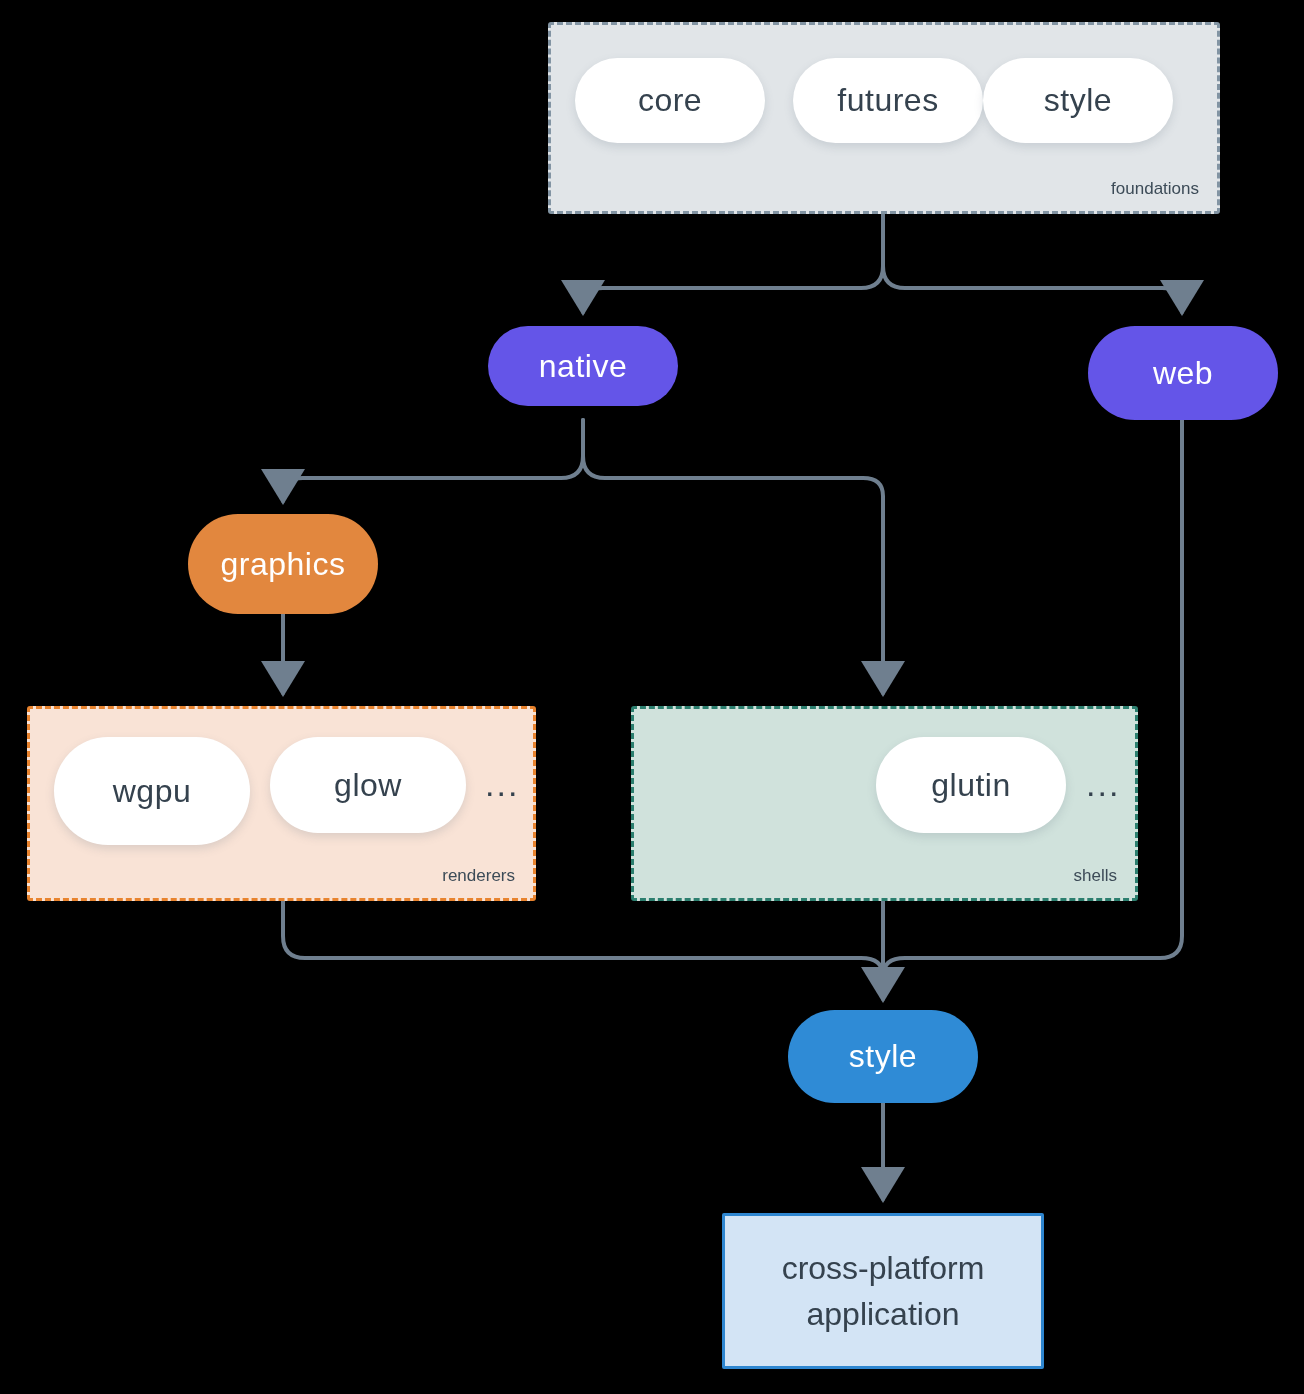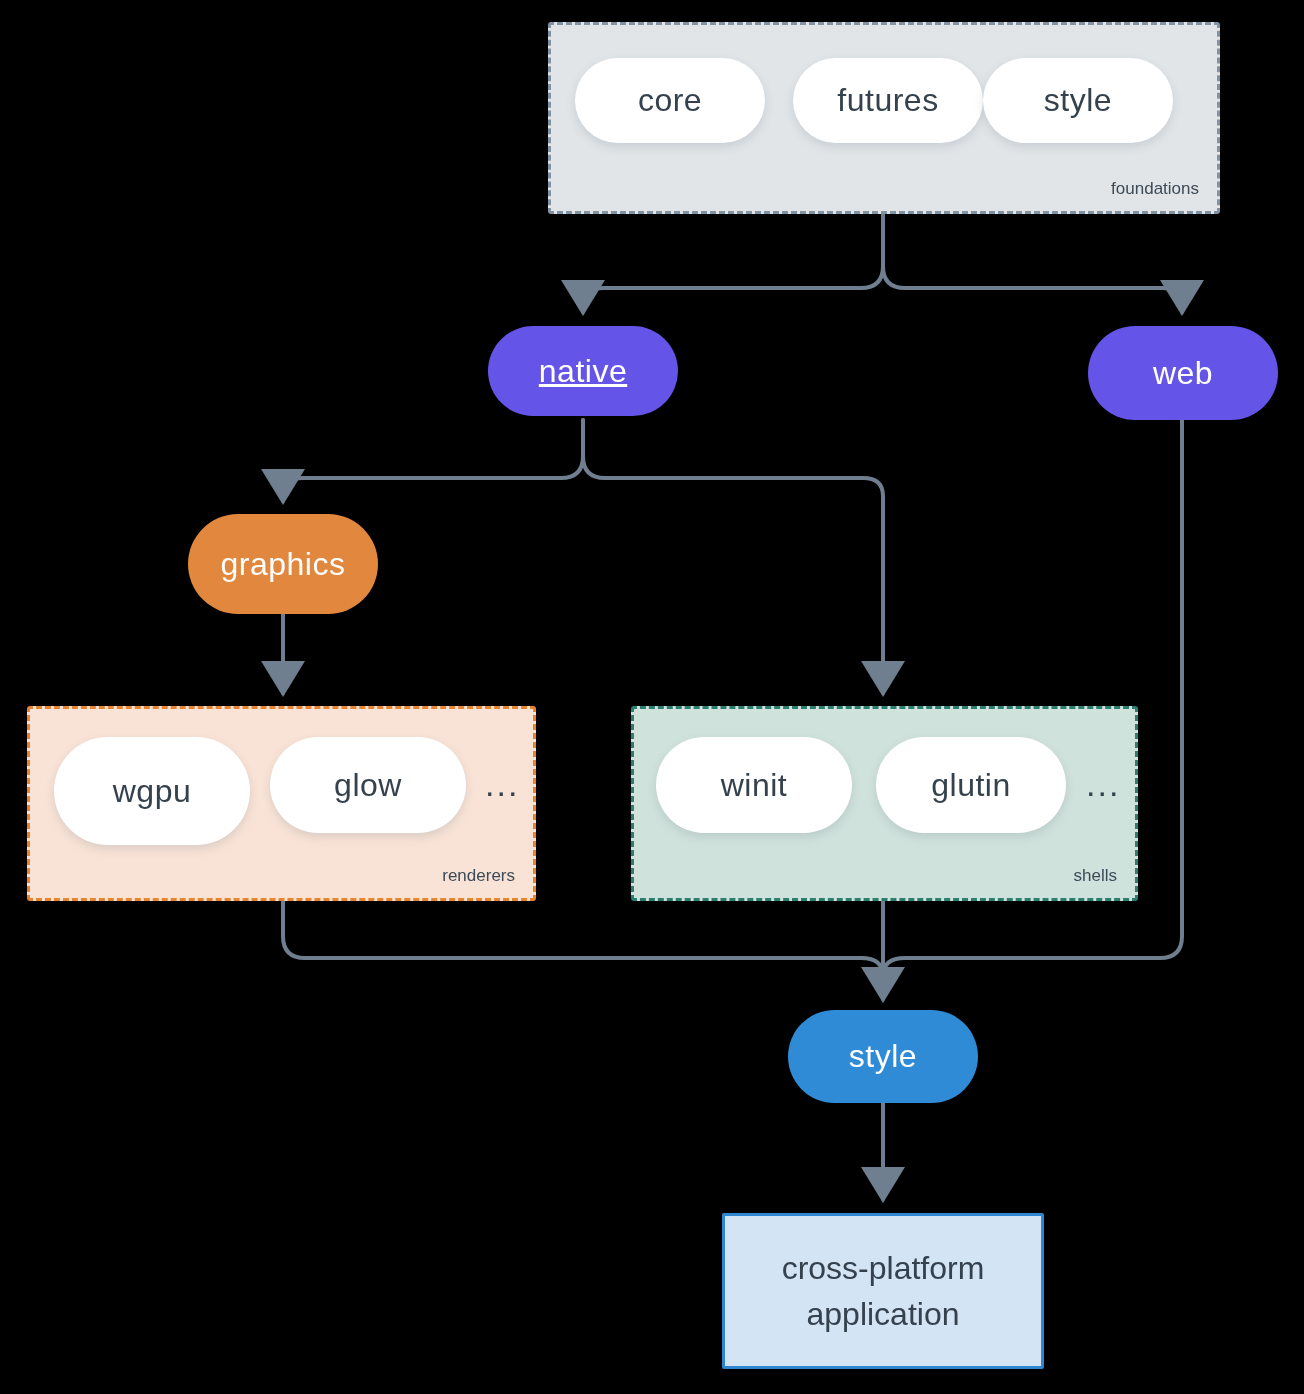--- a/index.html
+++ b/index.html
@@ -79,21 +79,21 @@
     font-size: 17px;
     color: #3c4b57;
   }
   .ellipsis {
     position: absolute;
     font-size: 34px;
     color: var(--text-dark);
     letter-spacing: 2px;
   }
 
-  .node-native   { left: 488px;  top: 326px;  width: 190px; height: 90px; text-decoration: underline; }
+  .node-native   { left: 488px;  top: 326px;  width: 190px; height: 80px; }
   .node-web      { left: 1088px; top: 326px;  width: 190px; height: 94px; text-align: center; }
   .node-graphics { left: 188px;  top: 514px;  width: 190px; height: 100px; }
   .node-iced     { left: 788px;  top: 1010px; width: 190px; height: 93px; }
 
   .app-box {
     position: absolute;
     left: 722px; top: 1213px; width: 322px; height: 156px;
     background: var(--app-fill);
     border: 3px solid var(--app-border);
     border-radius: 2px;
@@ -153,21 +153,20 @@
   <div class="pill orange node-graphics">graphics</div>
 
   <div class="group renderers">
     <div class="pill white" style="left:24px; top:28px; width:196px; height:108px;">wgpu</div>
     <div class="pill white" style="left:240px; top:28px; width:196px; height:96px;">glow</div>
     <span class="ellipsis" style="left:455px; top:56px;">...</span>
     <span class="group-label">renderers</span>
   </div>
 
   <div class="group shells">
-    <div class="pill white" style="left:22px; top:28px; width:196px; height:96px;">winit</div>
     <div class="pill white" style="left:242px; top:28px; width:190px; height:96px;">glutin</div>
     <span class="ellipsis" style="left:452px; top:56px;">...</span>
     <span class="group-label">shells</span>
   </div>
 
   <div class="pill blue node-iced">style</div>
 
   <div class="app-box">
     <span>cross-platform</span>
     <span>application</span>

